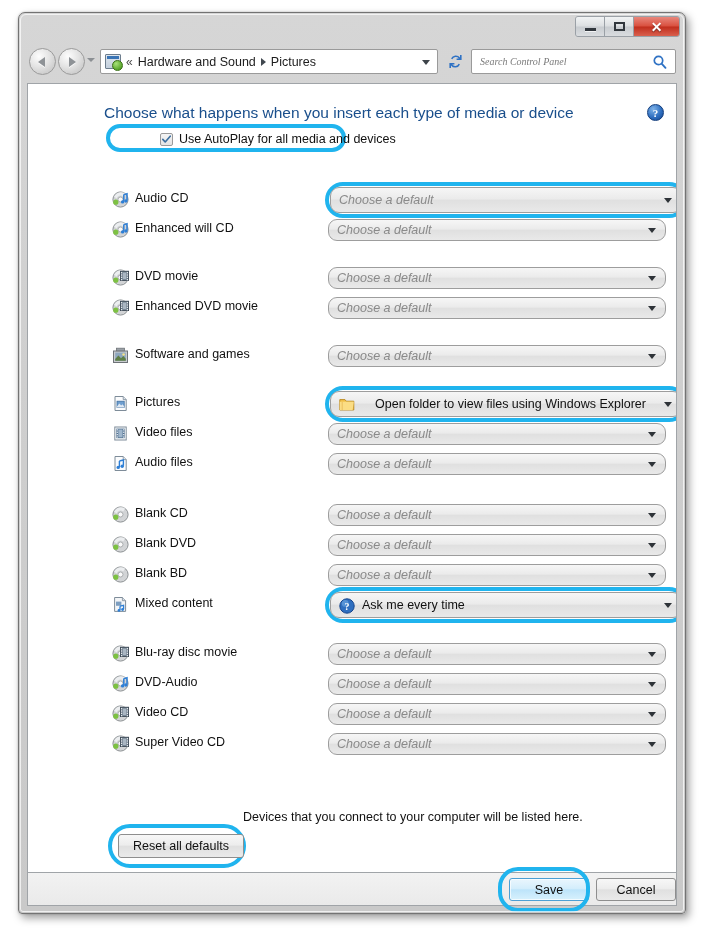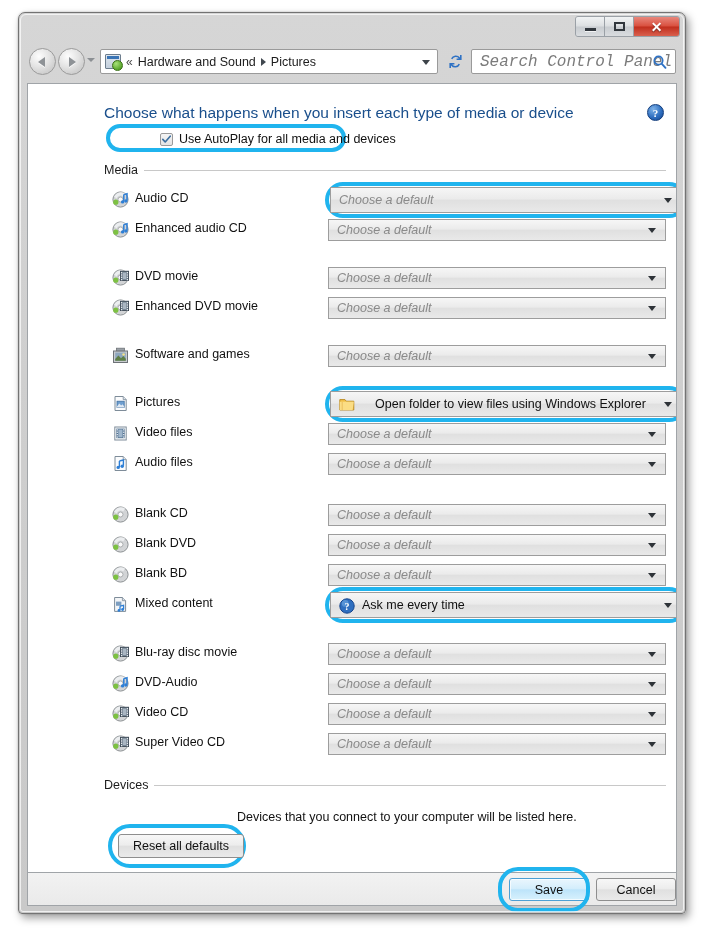--- a/index.html
+++ b/index.html
@@ -144,22 +144,22 @@
   #searchbox {
     position: absolute; left: 452px; top: 6px;
     width: 205px; height: 25px;
     background: #ffffff;
     border: 1px solid #9a9a9a;
     border-radius: 2px;
     display: flex; align-items: center;
   }
   #searchplaceholder {
     margin-left: 8px;
-    font-size: 16px; font-style: italic; color: #7b7b7b;
-    font-family: Liberation Mono, monospace;
+    font-size: 10px; font-style: italic; color: #7b7b7b;
+    font-family: Liberation Serif, serif;
   }
   #searchicon { position: absolute; right: 7px; top: 4px; }
 
   
   #content {
     position: absolute;
     left: 8px; top: 70px;
     width: 650px; height: 790px;
     background: #ffffff;
     border: 1px solid #a0a4a8;
@@ -237,21 +237,21 @@
     position: absolute; left: 107px; top: 2px;
     font-size: 12.5px; color: #111111;
     font-family: "Liberation Sans", sans-serif;
     white-space: nowrap;
   }
   .combo {
     position: absolute; left: 300px; top: 0;
     width: 338px; height: 22px;
     background: linear-gradient(to bottom, #f6f6f6 0%, #ebebeb 45%, #e0e0e0 52%, #e9e9e9 100%);
     border: 1px solid #9d9d9d;
-    border-radius: 0;
+    border-radius: 9px;
     display: flex; align-items: center;
   }
   .combo.big {
     left: 302px; top: -2px;
     width: 352px; height: 26px;
   }
   .combotext {
     margin-left: 8px;
     font-size: 12.5px; font-style: italic; color: #8a8a8a;
     font-family: "Liberation Sans", sans-serif;
@@ -265,21 +265,21 @@
   }
   .comboarrow {
     position: absolute; right: 9px;
     width: 0; height: 0;
     border-left: 4.5px solid transparent;
     border-right: 4.5px solid transparent;
     border-top: 5px solid #2e3338;
   }
 
   #devicesnote {
-    position: absolute; left: 209px; top: 726px;
+    position: absolute; left: 215px; top: 726px;
     font-size: 12.5px; color: #111111;
     font-family: "Liberation Sans", sans-serif;
     white-space: nowrap;
   }
 
   .btn {
     background: linear-gradient(to bottom, #f7f7f7 0%, #ededed 45%, #e0e0e0 52%, #eaeaea 100%);
     border: 1px solid #8e8e8e;
     border-radius: 3px;
     display: flex; align-items: center; justify-content: center;
@@ -378,24 +378,20 @@
     <div class="hl" style="left:78px; top:40px; width:240px; height:28px;"></div>
     <div id="chkrow">
       <div class="checkbox">
         <svg class="checkmark" viewBox="0 0 9 9">
           <path d="M0.8 4.4 L3.2 7 L8.2 1.2" fill="none" stroke="#3b6e9e" stroke-width="1.6" stroke-linecap="round" stroke-linejoin="round"></path>
         </svg>
       </div>
       <span id="chklabel">Use AutoPlay for all media and devices</span>
     </div>
 
-    <div class="grouphdr" style="top:78px;">
-      <span class="gtext">Media</span>
-      <span class="gline"></span>
-    </div>
 
     <div id="media-rows">
         <div class="hl" style="left: 297px; top: 98px; width: 362px; height: 36px;"></div>
         <div class="mrow" style="top: 105px;">
           <span class="micon"><svg width="17" height="17" viewBox="0 0 17 17">
               <circle cx="8.5" cy="8.5" r="7.6" fill="#d2d4d6" stroke="#8d9194" stroke-width="1"></circle>
               <path d="M2.2 5.6 A7.6 7.6 0 0 1 13 2.4 L11.2 5.4 A4.2 4.2 0 0 0 4.6 7.4 Z" fill="#eceef0"></path>
               <circle cx="8.5" cy="8.5" r="2.5" fill="#fafafa" stroke="#9a9ea1" stroke-width="0.8"></circle>
               <circle cx="3.8" cy="11.2" r="2.6" fill="#7dc142"></circle>
               <path d="M11.8 3.6 L11.8 10.4 M11.8 3.6 L15 2.7 L15 9.5" stroke="#2e7fd6" stroke-width="1.5" fill="none"></path>
@@ -411,21 +407,21 @@
         <div class="mrow" style="top: 135px;">
           <span class="micon"><svg width="17" height="17" viewBox="0 0 17 17">
               <circle cx="8.5" cy="8.5" r="7.6" fill="#d2d4d6" stroke="#8d9194" stroke-width="1"></circle>
               <path d="M2.2 5.6 A7.6 7.6 0 0 1 13 2.4 L11.2 5.4 A4.2 4.2 0 0 0 4.6 7.4 Z" fill="#eceef0"></path>
               <circle cx="8.5" cy="8.5" r="2.5" fill="#fafafa" stroke="#9a9ea1" stroke-width="0.8"></circle>
               <circle cx="3.8" cy="11.2" r="2.6" fill="#7dc142"></circle>
               <path d="M11.8 3.6 L11.8 10.4 M11.8 3.6 L15 2.7 L15 9.5" stroke="#2e7fd6" stroke-width="1.5" fill="none"></path>
               <circle cx="10.6" cy="10.9" r="1.7" fill="#2e7fd6"></circle>
               <circle cx="13.9" cy="10" r="1.7" fill="#2e7fd6"></circle>
             </svg></span>
-          <span class="mlabel">Enhanced audio CD</span>
+          <span class="mlabel">Enhanced will CD</span>
           <div class="combo">
             <span class="combotext">Choose a default</span>
             <span class="comboarrow"></span>
           </div>
         </div>
         <div class="mrow" style="top: 183px;">
           <span class="micon"><svg width="17" height="17" viewBox="0 0 17 17">
               <circle cx="8.5" cy="8.5" r="7.6" fill="#d2d4d6" stroke="#8d9194" stroke-width="1"></circle>
               <path d="M2.2 5.6 A7.6 7.6 0 0 1 13 2.4 L11.2 5.4 A4.2 4.2 0 0 0 4.6 7.4 Z" fill="#eceef0"></path>
               <circle cx="8.5" cy="8.5" r="2.5" fill="#fafafa" stroke="#9a9ea1" stroke-width="0.8"></circle>
@@ -677,24 +673,20 @@
               <rect x="10.7" y="3.4" width="3.7" height="7" fill="#aab6c2"></rect>
             </svg></span>
           <span class="mlabel">Super Video CD</span>
           <div class="combo">
             <span class="combotext">Choose a default</span>
             <span class="comboarrow"></span>
           </div>
         </div>
       </div>
 
-    <div class="grouphdr" style="top:693px;">
-      <span class="gtext">Devices</span>
-      <span class="gline"></span>
-    </div>
 
     <div id="devicesnote">Devices that you connect to your computer will be listed here.</div>
 
     <div class="hl" style="left:80px; top:740px; width:138px; height:44px;"></div>
     <div class="btn" id="resetbtn">Reset all defaults</div>
   </div>
 
   <div id="cmdbar">
     <div id="savebtn">Save</div>
     <div class="btn" id="cancelbtn">Cancel</div>

